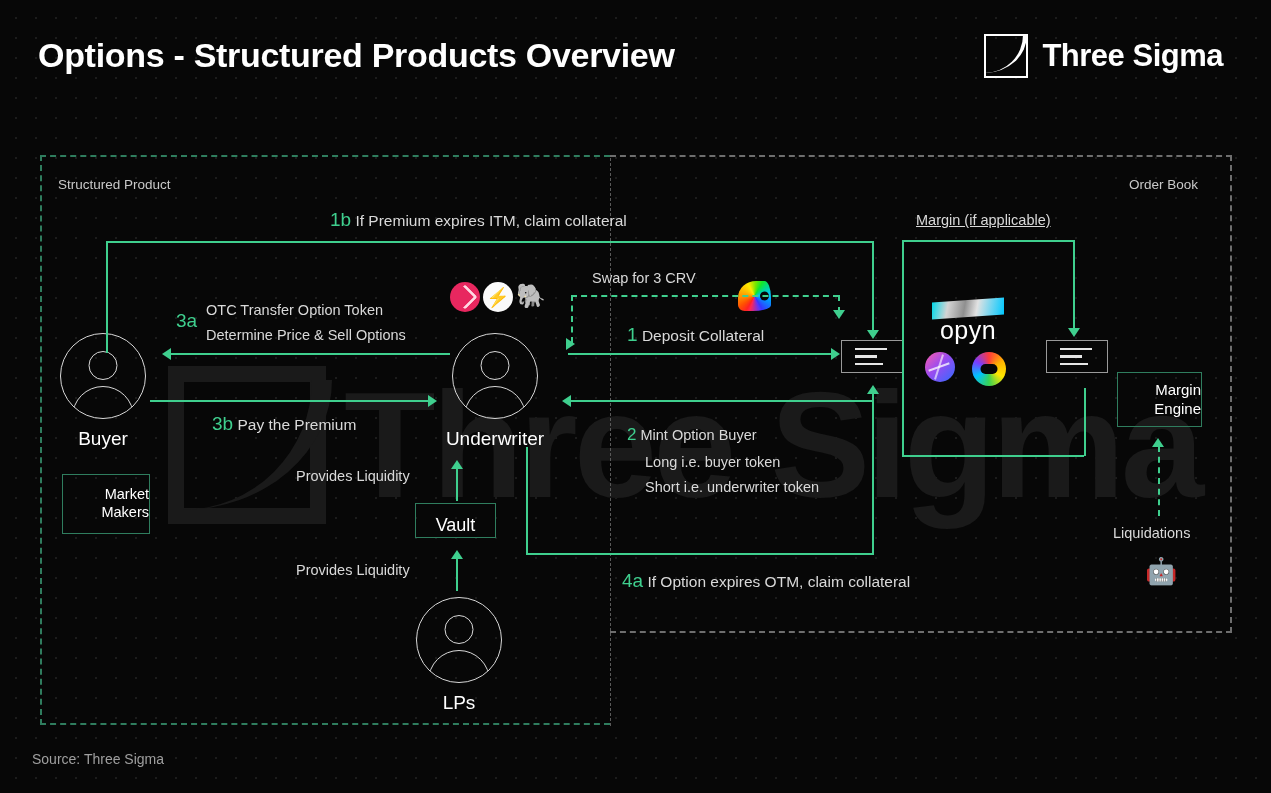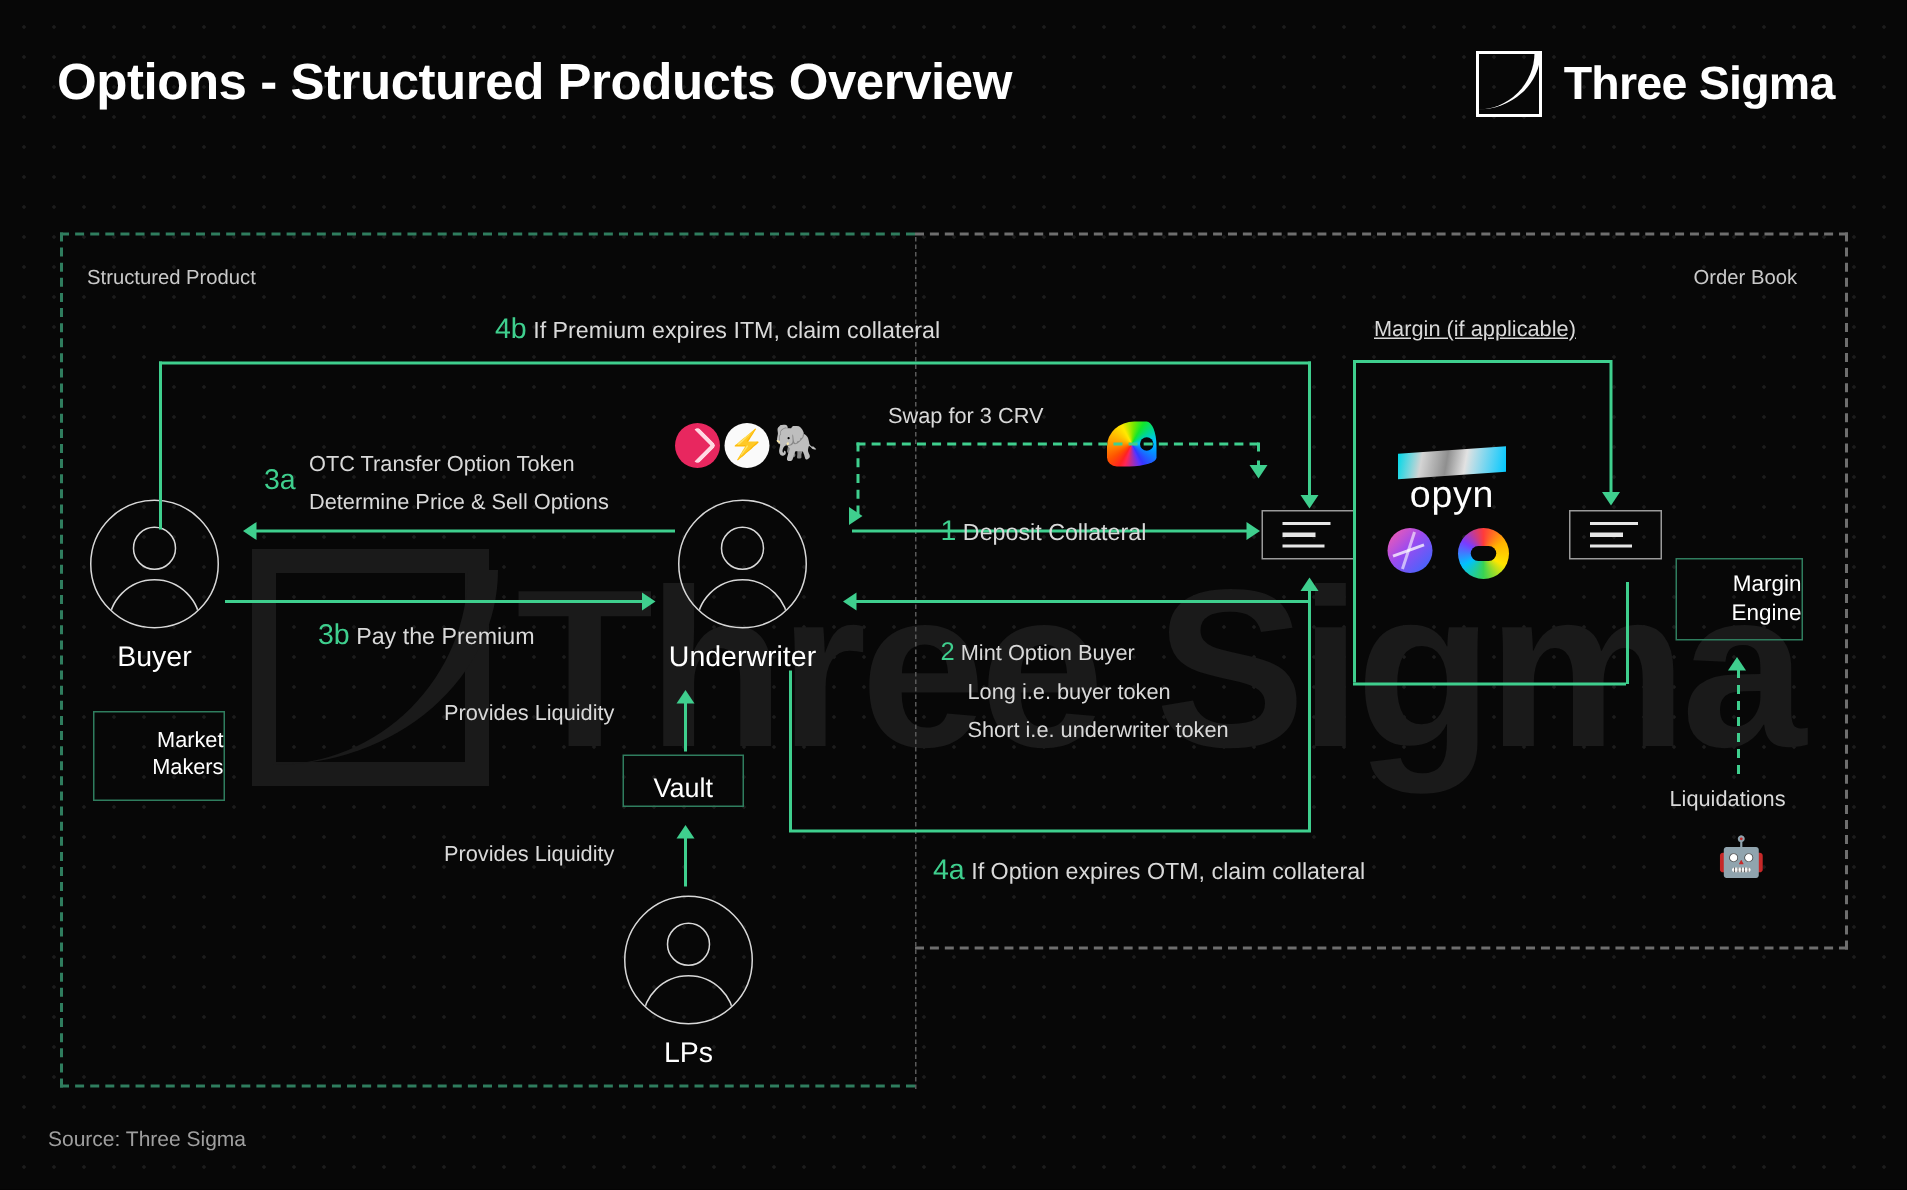--- a/index.html
+++ b/index.html
@@ -352,38 +352,38 @@
   <div class="dash-v" style="left:1158px; top:446px; height:70px;"></div>
   <div class="arrow ar-up" style="left:1152px; top:438px;"></div>
 
   <div class="dash-h" style="left:571px; top:295px; width:268px;"></div>
   <div class="dash-v" style="left:571px; top:295px; height:48px;"></div>
   <div class="dash-v" style="left:838px; top:295px; height:18px;"></div>
   <div class="arrow ar-down" style="left:833px; top:310px;"></div>
   <div class="arrow ar-right" style="left:566px; top:338px;"></div>
 
   <div class="lbl big" style="left:330px; top:209px;">
-    <span class="num">4b</span>
+    <span class="num">1b</span>
     <span>If Premium expires ITM, claim collateral</span>
   </div>
 
   <div class="lbl big" style="left:176px; top:310px;">
     <span class="num">3a</span>
   </div>
   <div class="multi" style="left:206px; top:298px;">
     <div>OTC Transfer Option Token</div>
     <div>Determine Price &amp; Sell Options</div>
   </div>
 
   <div class="lbl big" style="left:212px; top:413px;">
     <span class="num">3b</span>
     <span>Pay the Premium</span>
   </div>
 
-  <div class="lbl big" style="left:627px; top:324px;margin-top:20px;">
+  <div class="lbl big" style="left:627px; top:324px;">
     <span class="num">1</span>
     <span>Deposit Collateral</span>
   </div>
 
   <div class="multi" style="left:627px; top:420px;">
     <div>
       <span class="num">2</span>
       <span>Mint Option Buyer</span>
     </div>
     <div style="margin-left:18px">Long i.e. buyer token</div>

